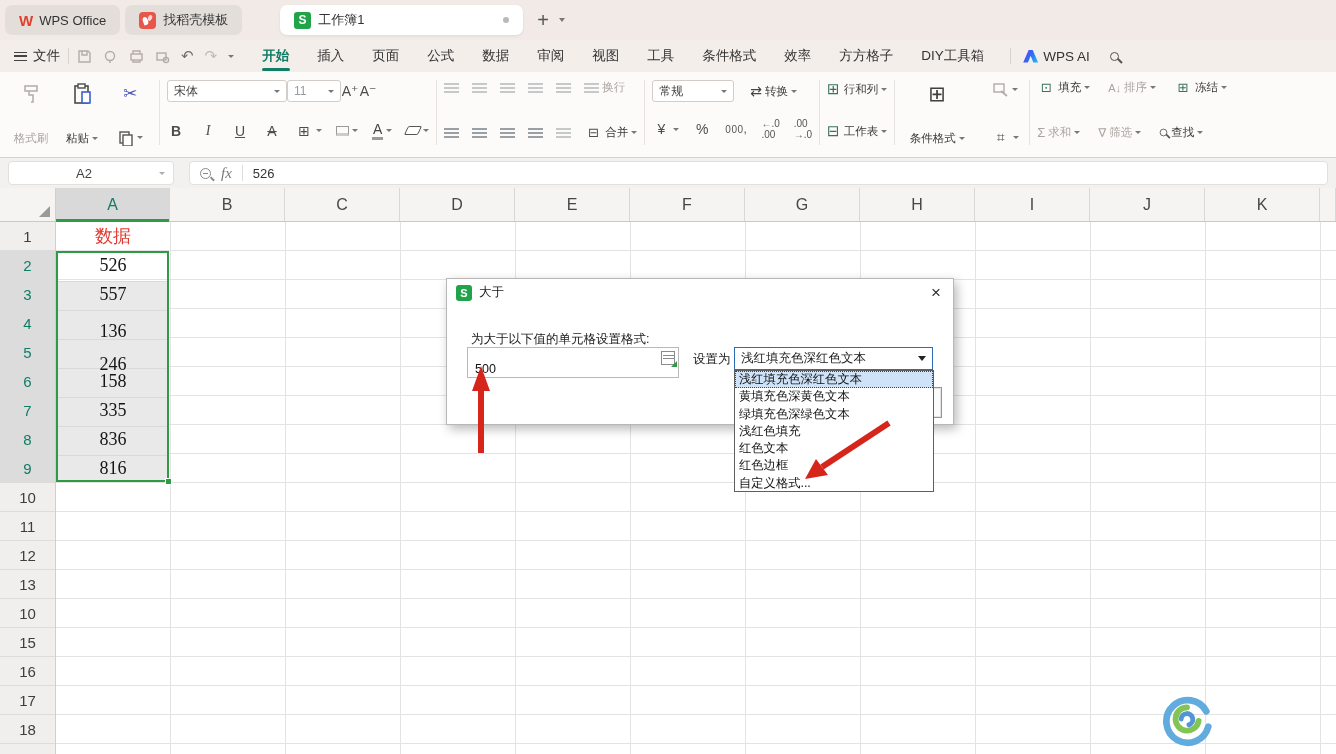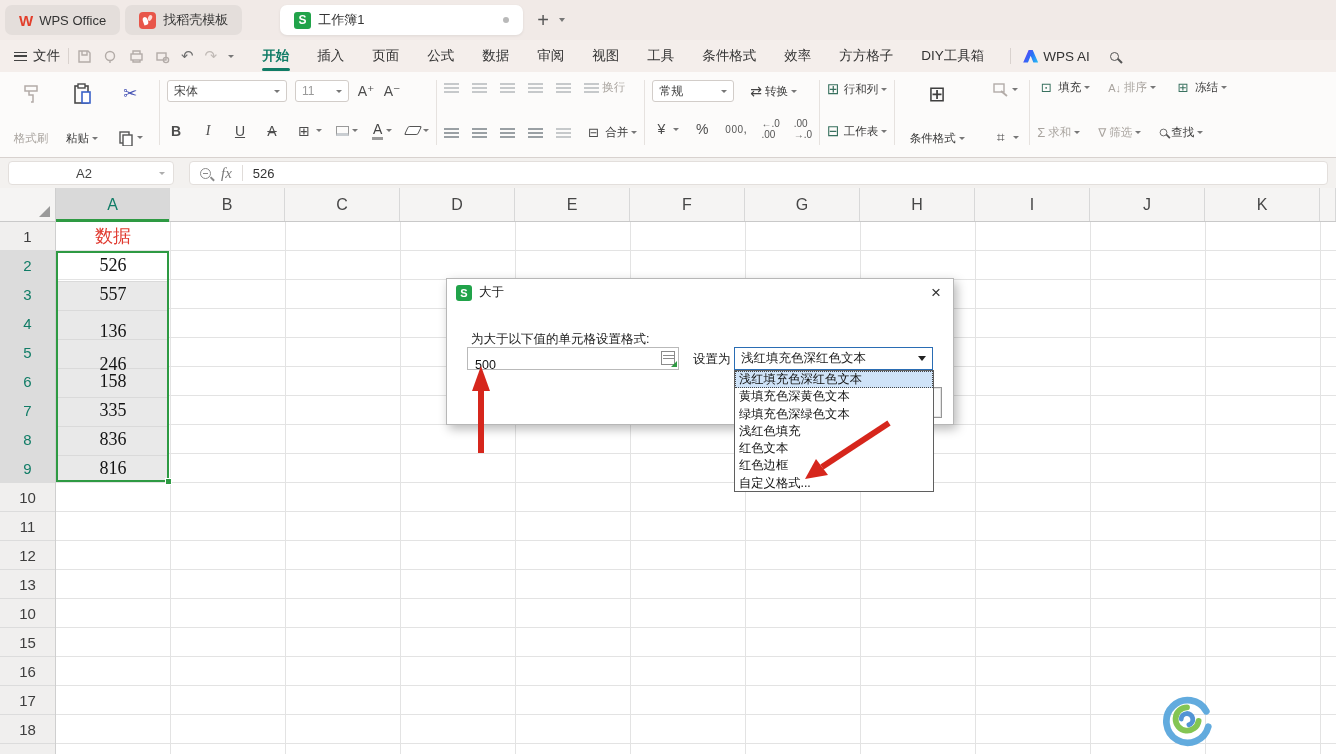--- a/index.html
+++ b/index.html
@@ -86,21 +86,21 @@
       repeating-linear-gradient(to bottom, #dadada 0 1px, transparent 1px 29px), #e9e9e9; }
   #selbox { position:absolute; left:0; top:29px; width:113px; height:231px; border:2px solid #2e9a43; }
   #fillhandle { position:absolute; left:109px; top:256px; width:7px; height:7px; background:#2e9a43; border:1px solid #fff; }
 
   
   #dlg { position:absolute; left:446px; top:278px; width:508px; height:147px; background:#fff; border:1px solid #b7b7b7; box-shadow:3px 4px 10px rgba(0,0,0,.28); font-size:12.5px; color:#1a1a1a; }
   #dlg-title { height:27px; display:flex; align-items:center; gap:7px; padding:0 9px; }
   #dlg-title .s-icon { width:16px; height:16px; font-size:11px; }
   #dlg-close { margin-left:auto; font-size:17px; color:#333; line-height:1; padding:0 3px; }
   #dlg-prompt { position:absolute; left:24px; top:52px; }
-  #dlg-input { position:absolute; left:20px; top:68px; width:212px; height:23px; border:1px solid #b9b9b9; font-size:12.5px; padding:12px 22px 0 7px; font-family:"Liberation Sans",sans-serif; color:#111; }
+  #dlg-input { position:absolute; left:20px; top:68px; width:212px; height:31px; border:1px solid #b9b9b9; font-size:12.5px; padding:12px 22px 0 7px; font-family:"Liberation Sans",sans-serif; color:#111; }
   #picker { position:absolute; left:214px; top:72px; width:14px; height:14px; border:1px solid #8b8b8b; background:#fff; }
   #picker::before { content:''; position:absolute; left:1px; top:3px; width:11px; height:1px; background:#8b8b8b; box-shadow:0 3px 0 #8b8b8b; }
   #picker::after { content:''; position:absolute; right:-3px; bottom:-3px; width:0; height:0; border-left:6px solid transparent; border-bottom:6px solid #2e9a43; }
   #dlg-setas { position:absolute; left:246px; top:72px; }
   #dlg-combo { position:absolute; left:287px; top:68px; width:199px; height:23px; border:1px solid #2a6db4; background:#fff; display:flex; align-items:center; padding:0 6px; }
   #dlg-combo .arr { margin-left:auto; width:0; height:0; border-left:4.5px solid transparent; border-right:4.5px solid transparent; border-top:5.5px solid #222; }
   #okbtn { position:absolute; left:414px; top:108px; width:81px; height:31px; background:#fbfbfb; border:1px solid #969696; box-shadow:inset 0 0 0 1px #e3e3e3; z-index:5; }
   #dd-list { position:absolute; left:287px; top:91px; width:200px; height:122px; background:#fff; border:1px solid #5f5f5f; z-index:10; }
   .dd-item { height:17.3px; line-height:17px; padding-left:4px; font-size:12.3px; color:#111; white-space:nowrap; overflow:hidden; }
   .dd-item.sel { background:#cfe3f8; outline:1px dotted #444; outline-offset:-1px; }
@@ -209,21 +209,21 @@
             <rect x="2" y="2" width="9" height="11" fill="none" stroke="#555" stroke-width="1.4"></rect>
             <rect x="5" y="5" width="9" height="11" fill="#fff" stroke="#555" stroke-width="1.4"></rect>
           </svg>
           <span class="car sm"></span>
         </span>
     </div>
   </div>
   <div class="tdiv"></div>
 
   <div class="row2g">
-    <div class="hrow" style="gap:8px">
+    <div class="hrow" style="gap:0">
       <div class="box" style="width:120px">
         <span style="flex:1">宋体</span>
           <span class="car sm"></span>
       </div>
       <div class="box" style="width:54px">
         <span style="flex:1;color:#9a9a9a">11</span>
           <span class="car sm"></span>
       </div>
       <span class="fmt">A⁺</span>
       <span class="fmt">A⁻</span>

